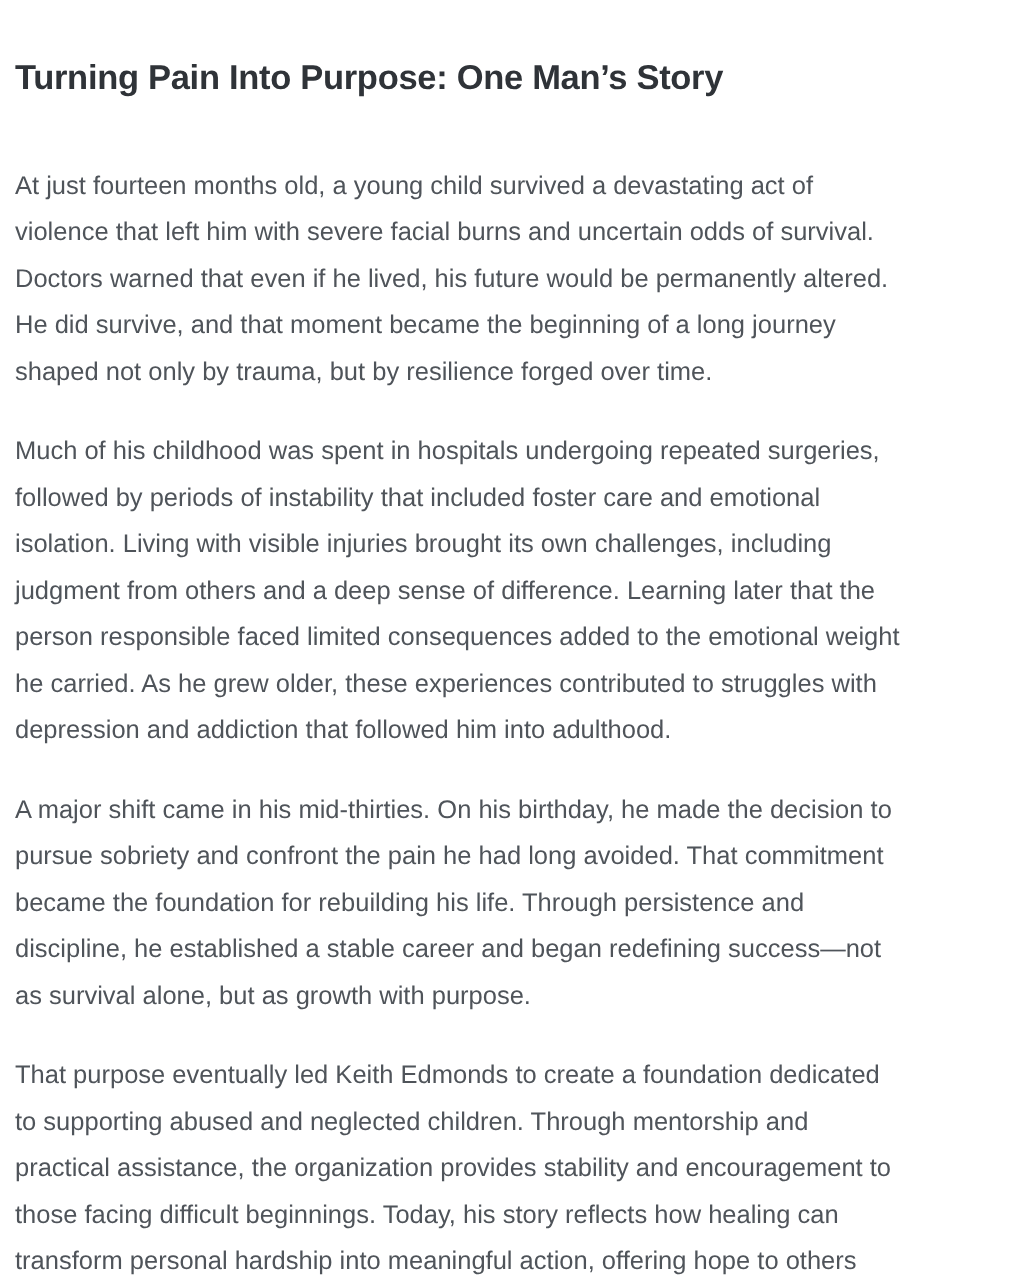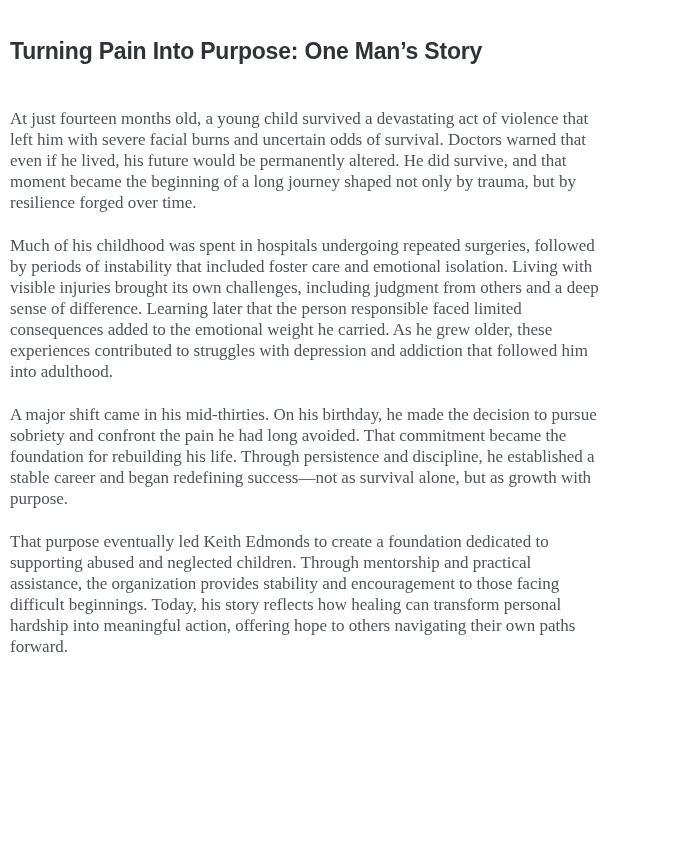--- a/index.html
+++ b/index.html
@@ -19,23 +19,23 @@
   .article-title {
     font-family: "Liberation Sans", "DejaVu Sans", sans-serif;
     font-size: 23px;
     font-weight: 700;
     line-height: 1.25;
     letter-spacing: -0.2px;
     color: #2f3338;
     margin: 0 0 42px 0;
   }
   .article-body p {
-    font-family: Liberation Serif, serif;
+    font-family: Liberation Sans, sans-serif;
     font-size: 17px;
-    line-height: 21px;
+    line-height: 31px;
     color: #4f545a;
     margin: 0 0 22px 0;
     max-width: 657px;
   }
   .article-body p:last-child {
     margin-bottom: 0;
   }
 </style>
 </head>
 <body>

